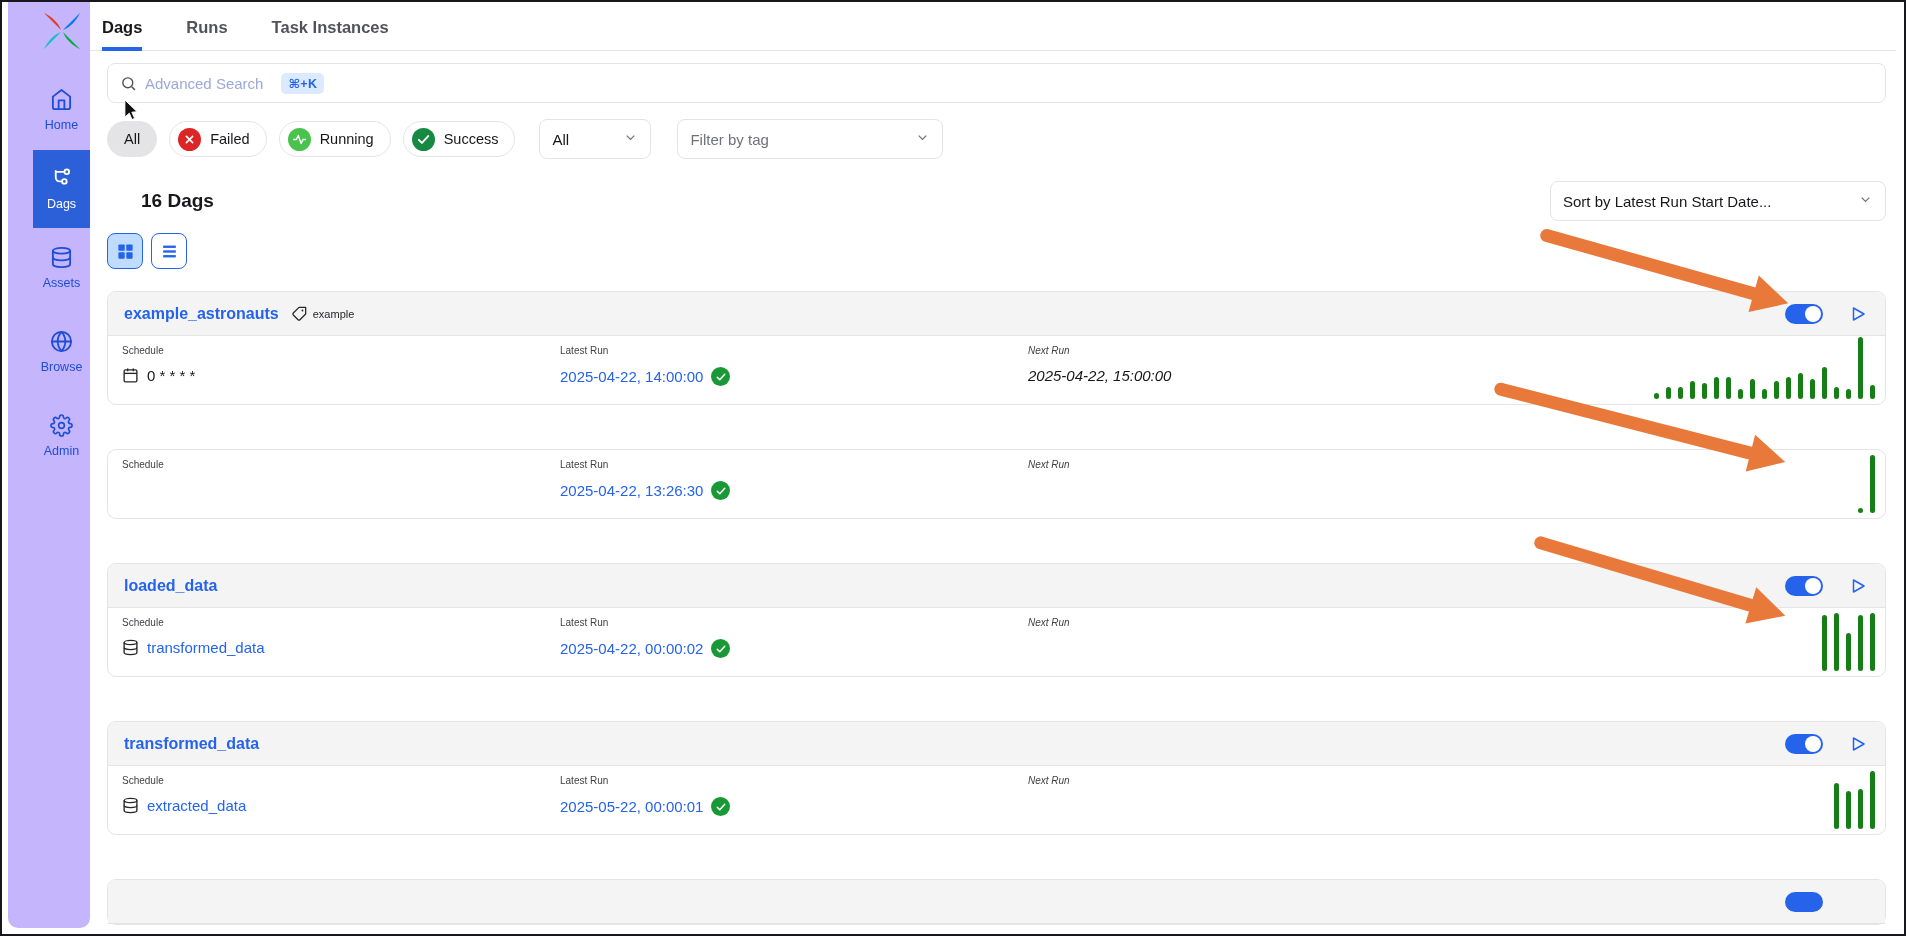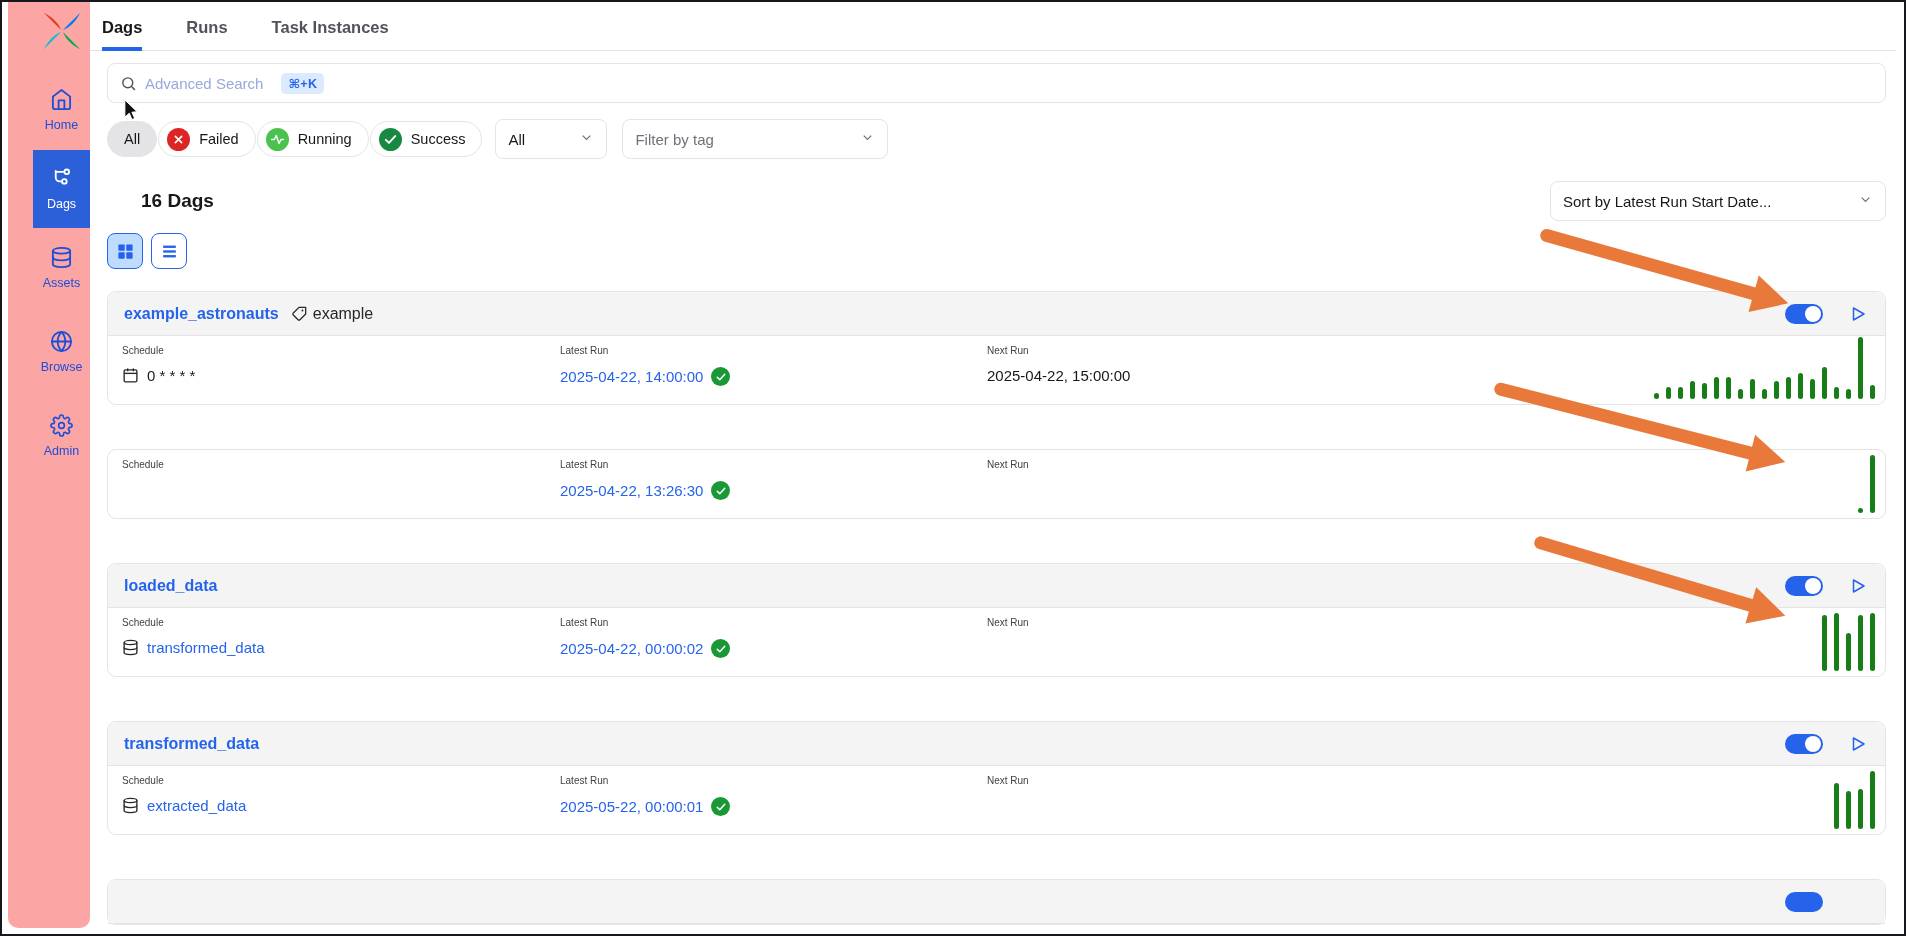--- a/index.html
+++ b/index.html
@@ -5,21 +5,21 @@
   * { box-sizing: border-box; margin: 0; padding: 0; }
   html,body { background:#fff; }
   body { font-family: "Liberation Sans", "DejaVu Sans", sans-serif; }
   #page {
     position: relative; width: 1906px; height: 936px;
     background: #fff; border: 2px solid #16181d; overflow: hidden;
   }
   
   .sidebar {
     position: absolute; left: 6px; top: 0; bottom: 6px; width: 82px;
-    background: #fca5a5; border-radius: 0 0 10px 10px;
+    background: #c4b5fd; border-radius: 0 0 10px 10px;
     display: flex; flex-direction: column; align-items: center; z-index: 2; padding-left: 25px;
   }
   .logo { width: 46px; height: 46px; margin-top: 6px; flex: 0 0 auto; }
   .side-item {
     width: 100%; display: flex; flex-direction: column; align-items: center;
     gap: 7px; padding: 12px 0; color: #1d4ed8; cursor: pointer;
   }
   .side-item .lbl { font-size: 12.5px; font-weight: 500; }
   .side-item svg { width: 23px; height: 23px; }
   .side-item.active { background: #2b60d9; color: #fff; padding: 17px 0; }
@@ -44,21 +44,21 @@
     flex: 1; border: none; outline: none; font-size: 15px; color: #18181b;
     font-family: inherit; background: transparent;
   }
   .searchbar input::placeholder { color: #71717a; }
   .adv-search { font-size: 15px; color: #9aa8da; margin-right: 10px; cursor: pointer; }
   .kbd-badge {
     background: #dbeafe; color: #2563eb; font-size: 12.5px; font-weight: 600;
     border-radius: 5px; padding: 3px 7px; letter-spacing: .3px;
   }
   
-  .chips { display: flex; gap: 1px; margin-top: 16px; align-items: center; text-align: center; }
+  .chips { display: flex; gap: 12px; margin-top: 16px; align-items: center; text-align: center; }
   .chip {
     height: 36px; border-radius: 18px; border: 1px solid #e4e4e7; background: #fff;
     display: inline-flex; align-items: center; gap: 9px; padding: 0 16px 0 8px;
     font-size: 14.5px; color: #18181b; cursor: pointer;
   }
   .chip.plain { background: #e4e4e7; border-color: #e4e4e7; padding: 0 16px; }
   .chip .dot { width: 23px; height: 23px; border-radius: 50%; display: flex; align-items: center; justify-content: center; }
   .chip .dot svg { width: 15px; height: 15px; }
   .select {
     height: 40px; border: 1px solid #e4e4e7; border-radius: 8px; background: #fff;
@@ -80,32 +80,32 @@
   .vbtn.active { background: #bfdbfe; }
   .vbtn svg { width: 19px; height: 19px; }
   
   .cards { margin-top: 22px; }
   .dag-card { border: 1px solid #e4e4e7; border-radius: 9px; margin-bottom: 44px; background: #fff; }
   .card-head {
     height: 44px; background: #f4f4f5; border-radius: 9px 9px 0 0;
     display: flex; align-items: center; padding: 0 16px; border-bottom: 1px solid #e4e4e7;
   }
   .dag-name { color: #2563eb; font-size: 16px; font-weight: 700; cursor: pointer; }
-  .dag-tag { display: inline-flex; align-items: center; gap: 6px; margin-left: 12px; color: #27272a; font-size: 16px; }
+  .dag-tag { display: inline-flex; align-items: center; gap: 6px; margin-left: 12px; color: #27272a; font-size: 11px; }
   .dag-tag svg { width: 16px; height: 16px; transform: scaleX(-1); }
   .head-controls { margin-left: auto; display: flex; align-items: center; gap: 24px; }
   .toggle { width: 38px; height: 20px; border-radius: 10px; background: #2563eb; position: relative; cursor: pointer; }
   .toggle .knob { position: absolute; right: 2px; top: 2px; width: 16px; height: 16px; border-radius: 50%; background: #fff; }
   .play-btn { width: 22px; height: 22px; color: #2563eb; cursor: pointer; display:flex; align-items:center; justify-content:center; }
   .play-btn svg { width: 18px; height: 18px; }
   .card-body { position: relative; height: 68px; }
   .col { position: absolute; top: 9px; }
   .col-schedule { left: 14px; }
   .col-latest { left: 452px; }
-  .col-next { left: 879px; }
+  .col-next { left: 920px; font-style: italic; }
   .col .label { font-size: 10px; color: #3f3f46; }
   .col .value { margin-top: 11px; font-size: 15px; color: #18181b; display: flex; align-items: center; gap: 8px; }
   .col .value svg.mini { width: 17px; height: 17px; color: #27272a; }
   .value .link { color: #2563eb; cursor: pointer; }
   .check-badge {
     width: 19px; height: 19px; border-radius: 50%; background: #189936;
     display: inline-flex; align-items: center; justify-content: center;
   }
   .check-badge svg { width: 12px; height: 12px; }
   .spark { position: absolute; right: 10px; bottom: 5px; display: flex; align-items: flex-end; gap: 7px; }

